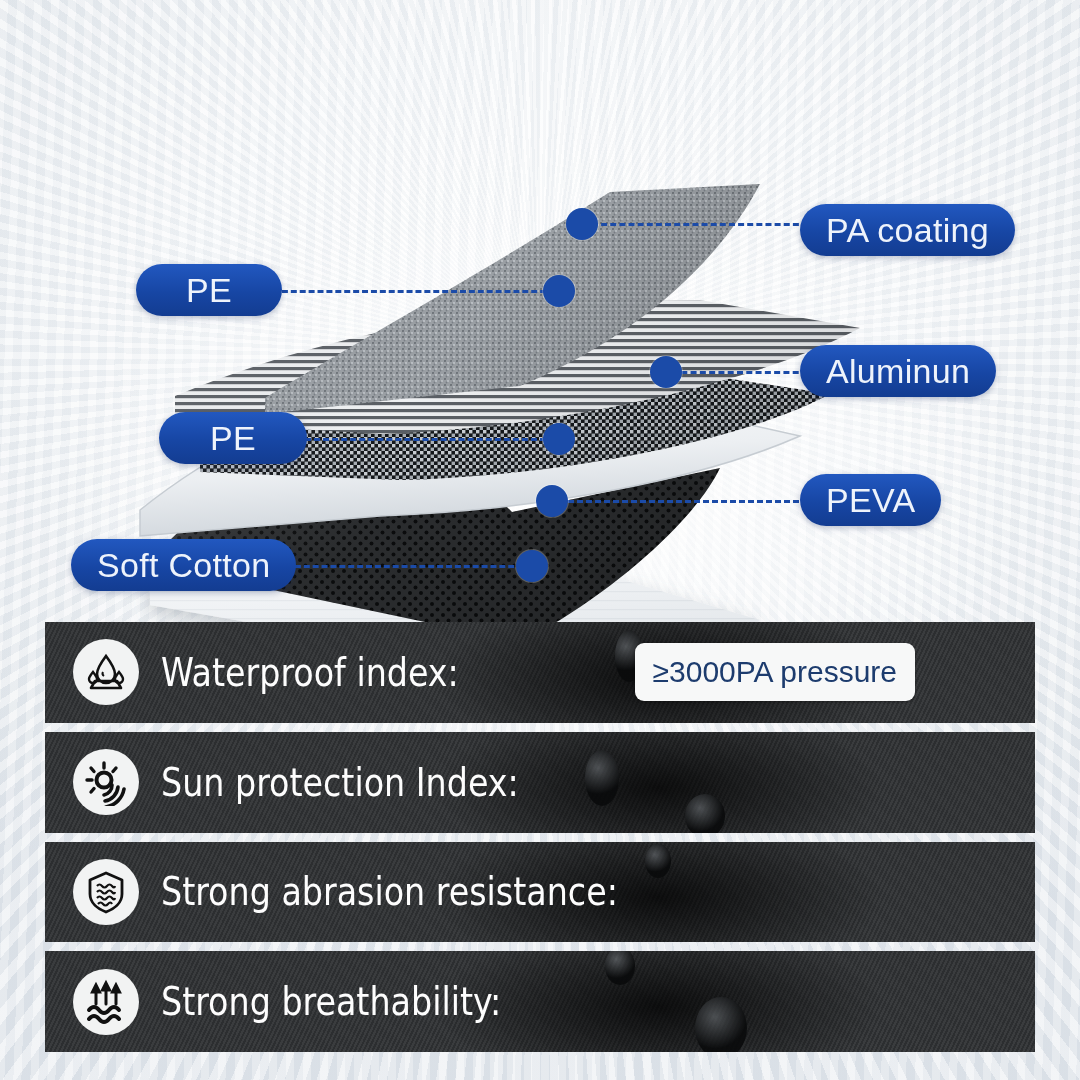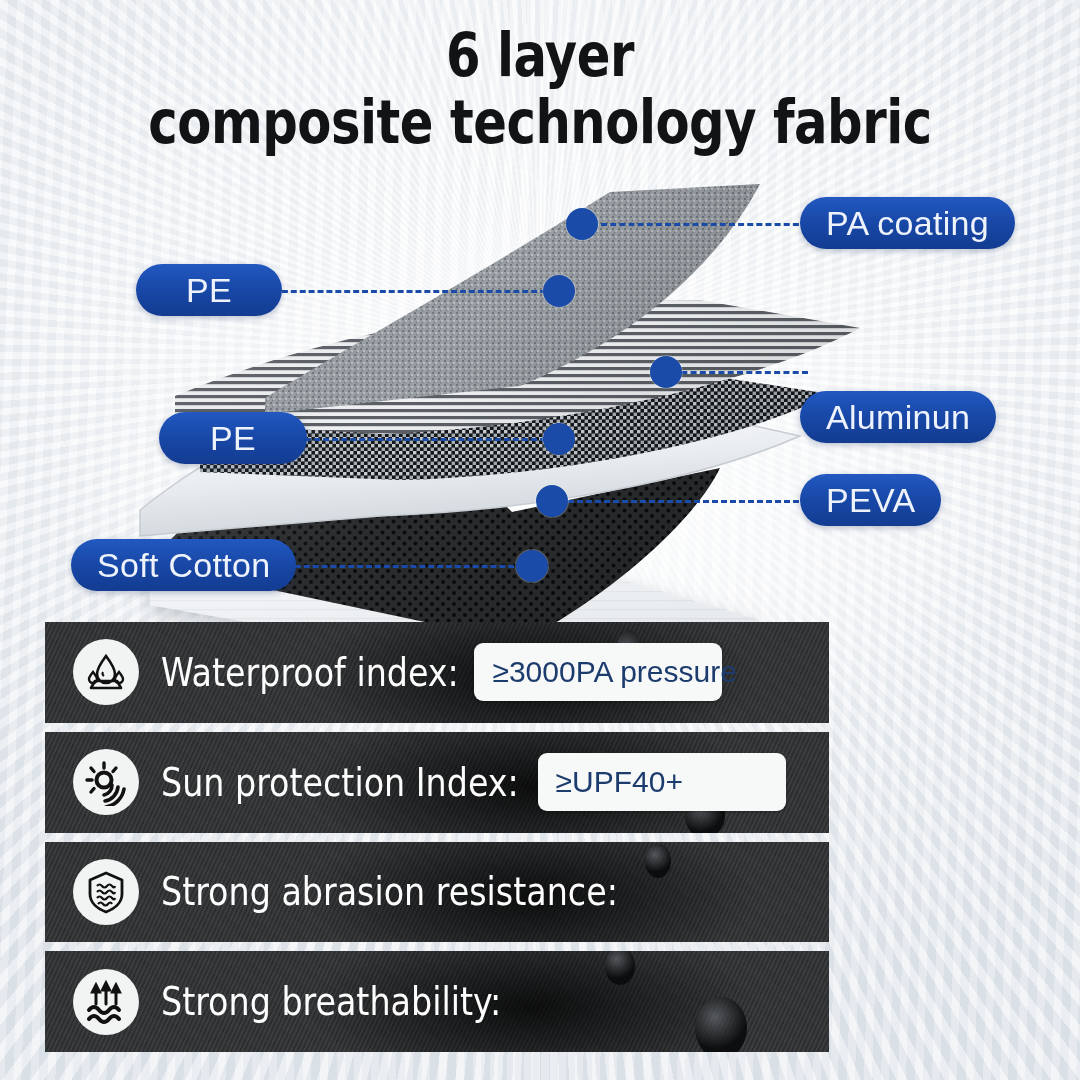--- a/index.html
+++ b/index.html
@@ -84,21 +84,21 @@
     letter-spacing:.3px;
     box-shadow:0 2px 6px rgba(20,40,90,.28);
     white-space:nowrap;
     padding:0 26px;
     height:52px;
   }
 
   
   .spec-panel {
     position:absolute; left:45px; top:622px;
-    width:784px; height:430px;
+    width:990px; height:430px;
     z-index:9;
     display:flex; flex-direction:column; gap:9px;
   }
   .spec-row {
     position:relative;
     flex:1;
     background:
       radial-gradient(ellipse 320px 120px at 62% 55%, rgba(0,0,0,.75), rgba(0,0,0,0) 70%),
       repeating-linear-gradient(115deg, #3a3c3e 0px 2px, #2c2e30 2px 4px),
       #313335;
@@ -142,24 +142,20 @@
 </style>
 </head>
 <body>
 
 <div id="page">
 
   <div class="bg-rays"></div>
   <div class="bg-bands"></div>
   <div class="bg-soft"></div>
 
-  <div class="heading">
-    <span class="l1">6 layer</span>
-    <span class="l2">composite technology fabric</span>
-  </div>
 
   <svg class="fabric" viewBox="0 0 1080 480">
     <defs>
 
       <pattern id="texRough" width="6" height="6" patternUnits="userSpaceOnUse">
         <rect width="6" height="6" fill="#9fa4a9"></rect>
         <circle cx="1" cy="1" r="1.1" fill="#6f757b"></circle>
         <circle cx="4" cy="3" r="1.0" fill="#c9ced3"></circle>
         <circle cx="2.5" cy="4.5" r="0.9" fill="#7d838a"></circle>
       </pattern>
@@ -243,29 +239,29 @@
 
   <div class="dash" style="left:305px; top:438px; width:250px;"></div>
   <div class="dot" style="left:543px; top:423px;"></div>
 
   <div class="dash" style="left:568px; top:500px; width:240px;"></div>
   <div class="dot" style="left:536px; top:485px;"></div>
 
   <div class="dash" style="left:286px; top:565px; width:246px;"></div>
   <div class="dot" style="left:516px; top:550px;"></div>
 
-  <div class="pill" style="left:800px; top:197px;justify-content:center;">
+  <div class="pill" style="left:800px; top:204px;justify-content:center;">
     <span>PA coating</span>
   </div>
 
   <div class="pill" style="left:136px; top:264px; width:146px;">
     <span>PE</span>
   </div>
 
-  <div class="pill" style="left:800px; top:345px;margin-top:46px;">
+  <div class="pill" style="left:800px; top:345px;">
     <span>Aluminun</span>
   </div>
 
   <div class="pill" style="left:159px; top:412px; width:148px;">
     <span>PE</span>
   </div>
 
   <div class="pill" style="left:800px; top:474px;">
     <span>PEVA</span>
   </div>
@@ -305,21 +301,20 @@
             <line x1="34" y1="10" x2="31" y2="13.5"></line>
           </g>
           <g fill="none" stroke="#111" stroke-width="3.6" stroke-linecap="round">
             <path d="M30 27 a10 10 0 0 1 -8 10"></path>
             <path d="M36 29 a16 16 0 0 1 -13 14"></path>
             <path d="M42 31 a22 22 0 0 1 -18 18"></path>
           </g>
         </svg>
       </div>
       <div class="spec-label">Sun protection Index:</div>
-      <div class="spec-value">≥UPF40+</div>
     </div>
 
     <div class="spec-row">
       <div class="drop" style="left:600px; top:2px; width:26px; height:34px;"></div>
       <div class="spec-icon">
         <svg width="48" height="48" viewBox="0 0 48 48">
           <path d="M24 5 L40 12 L40 26 C40 35 32 41 24 44 C16 41 8 35 8 26 L8 12 Z" fill="none" stroke="#111" stroke-width="2.8" stroke-linejoin="round"></path>
           <g stroke="#111" stroke-width="2.2" fill="none">
             <path d="M15 18 q2.5 -3 5 0 t5 0 t5 0 t3 0"></path>
             <path d="M15 24 q2.5 -3 5 0 t5 0 t5 0 t3 0"></path>

